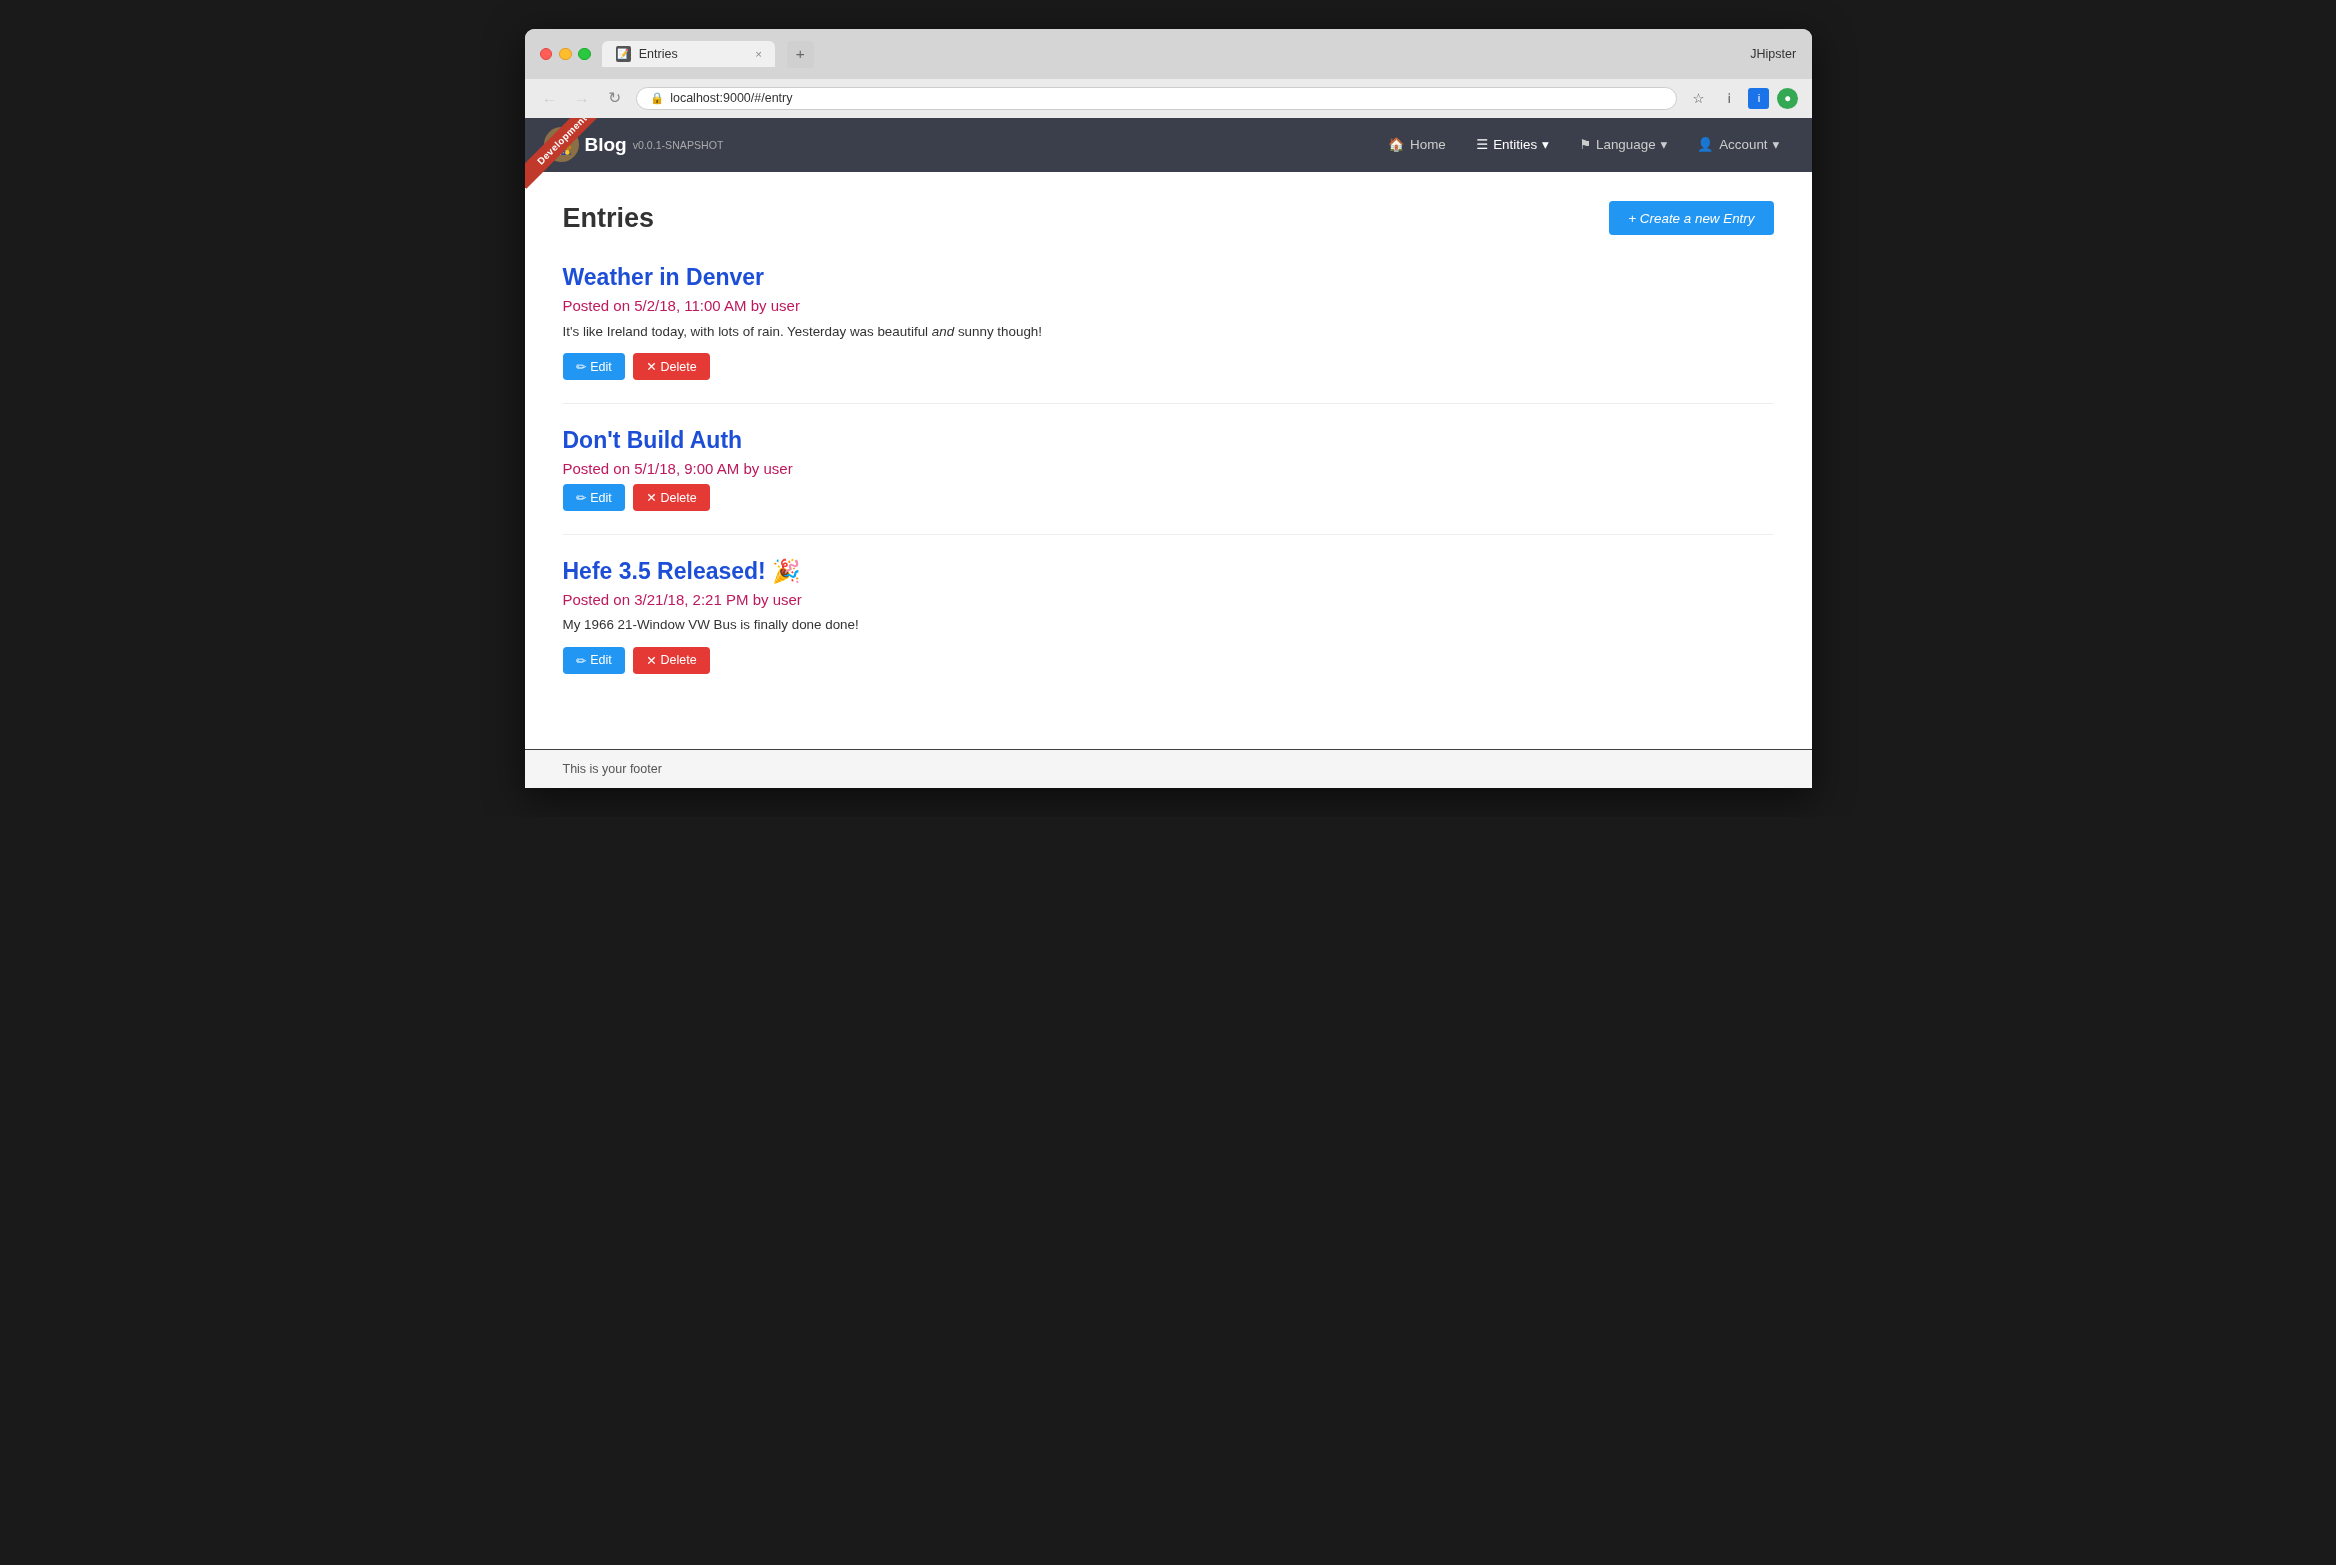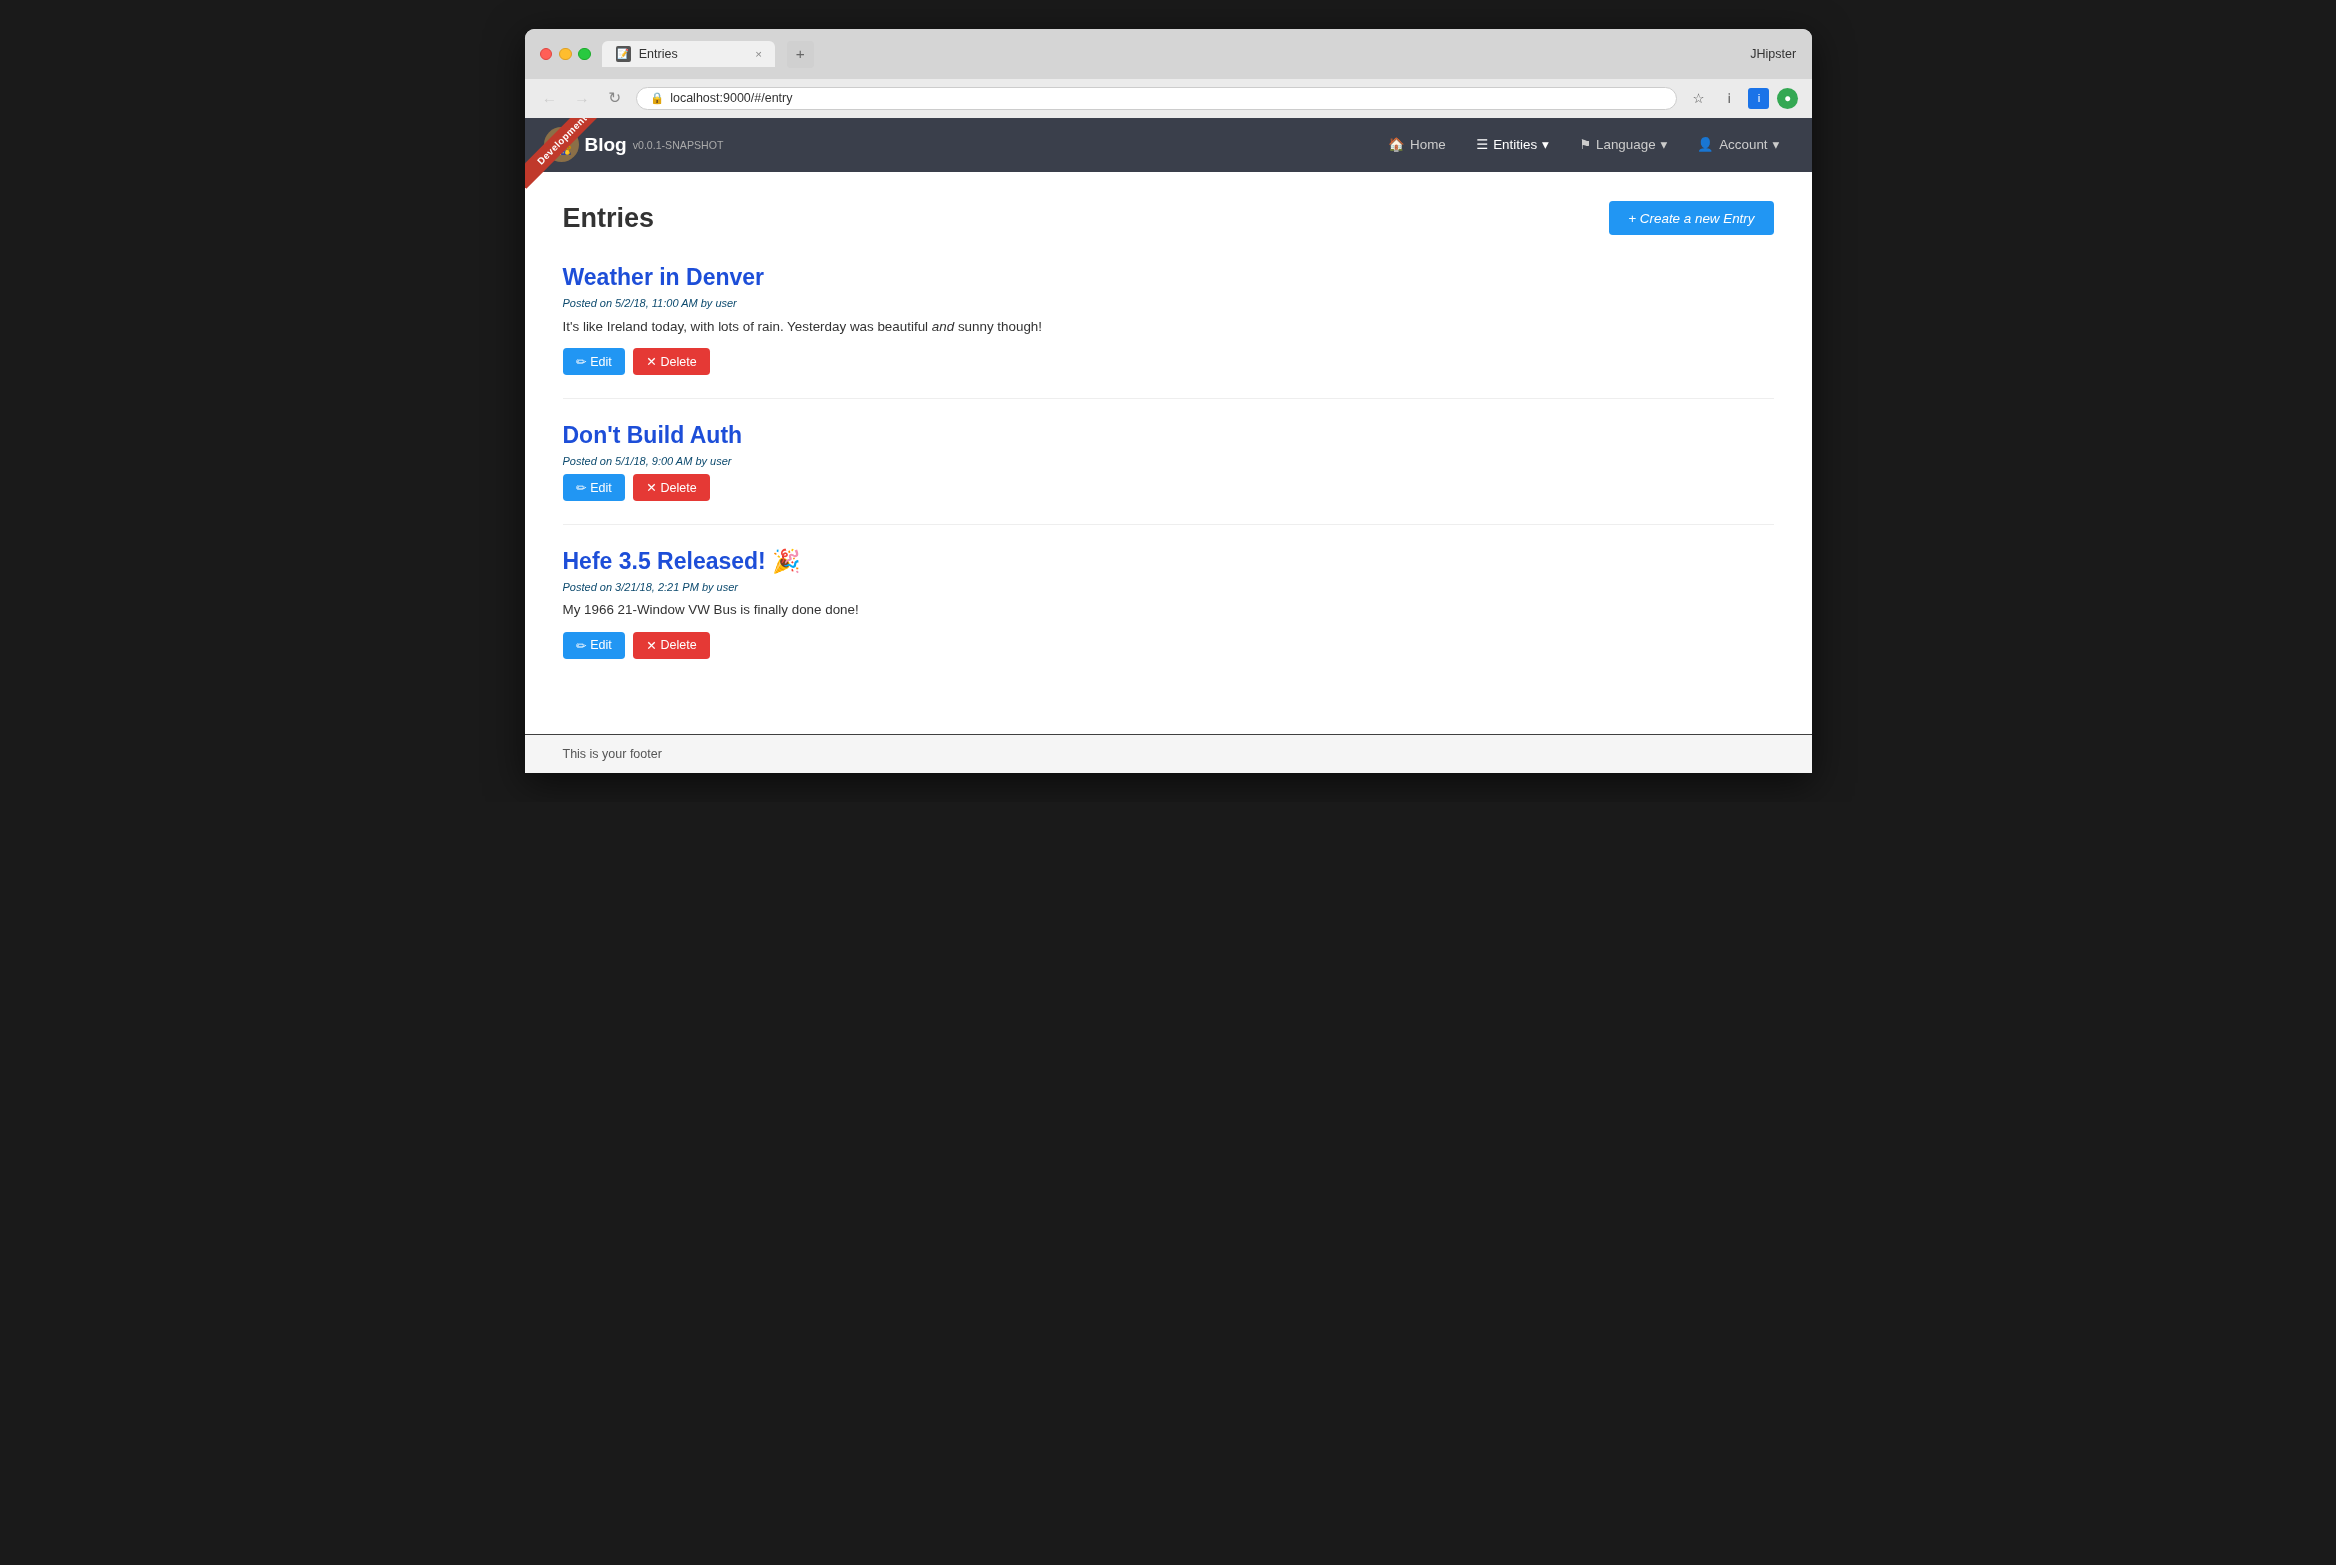--- a/index.html
+++ b/index.html
@@ -317,24 +317,23 @@
     }
 
     .entry-title {
       font-size: 23px;
       font-weight: bold;
       color: #1d4ed8;
       margin-bottom: 5.8px;
     }
 
     .entry-meta {
-      font-size: 11px;
-      color: #0c4a6e;
+      font-size: 15px;
+      color: #be185d;
       margin-bottom: 7.7px;
-      font-style: italic;
     }
 
     .entry-content {
       font-size: 13.4px;
       color: #333;
       margin-bottom: 11.5px;
       line-height: 1.5;
     }
 
     .entry-content strong { font-weight: normal; }

